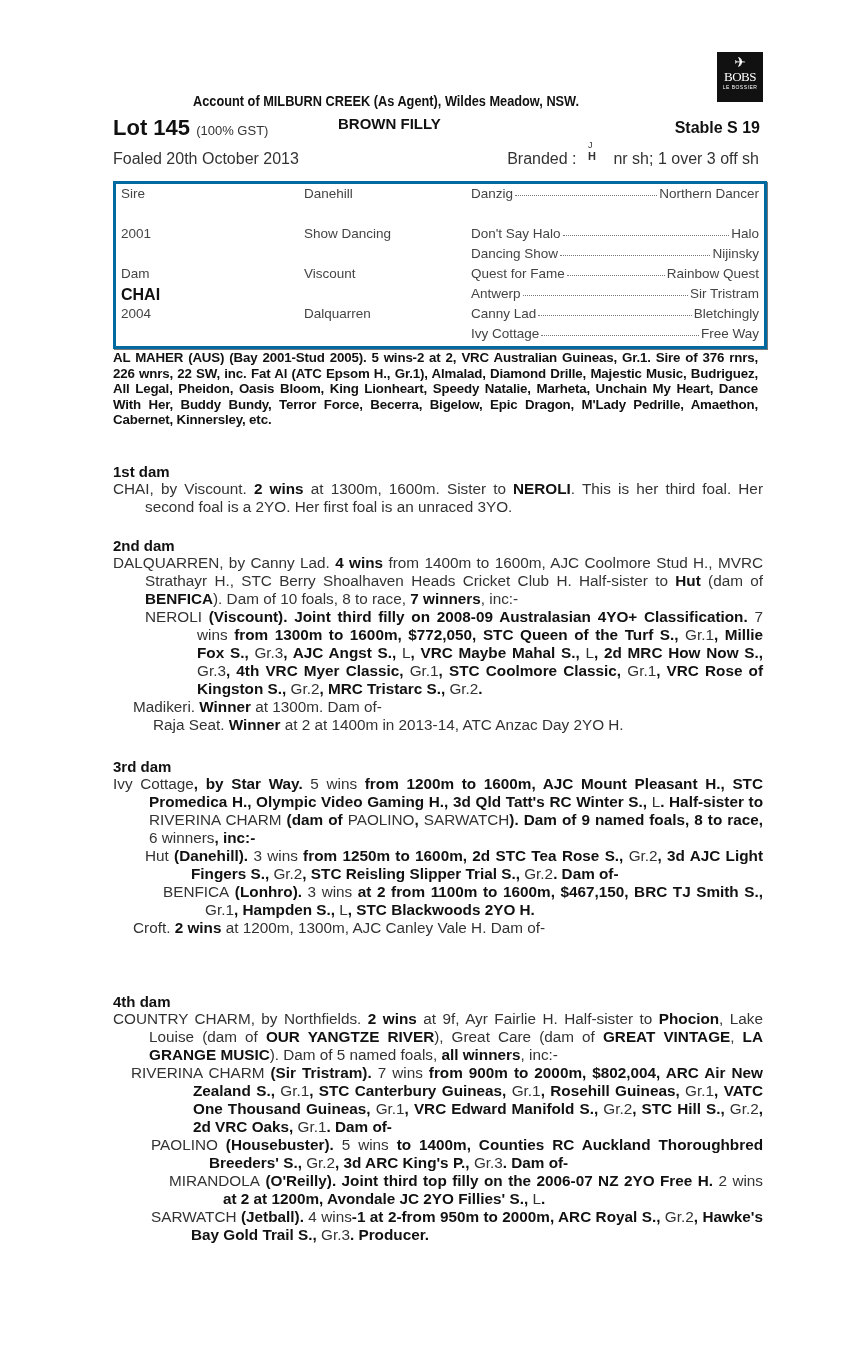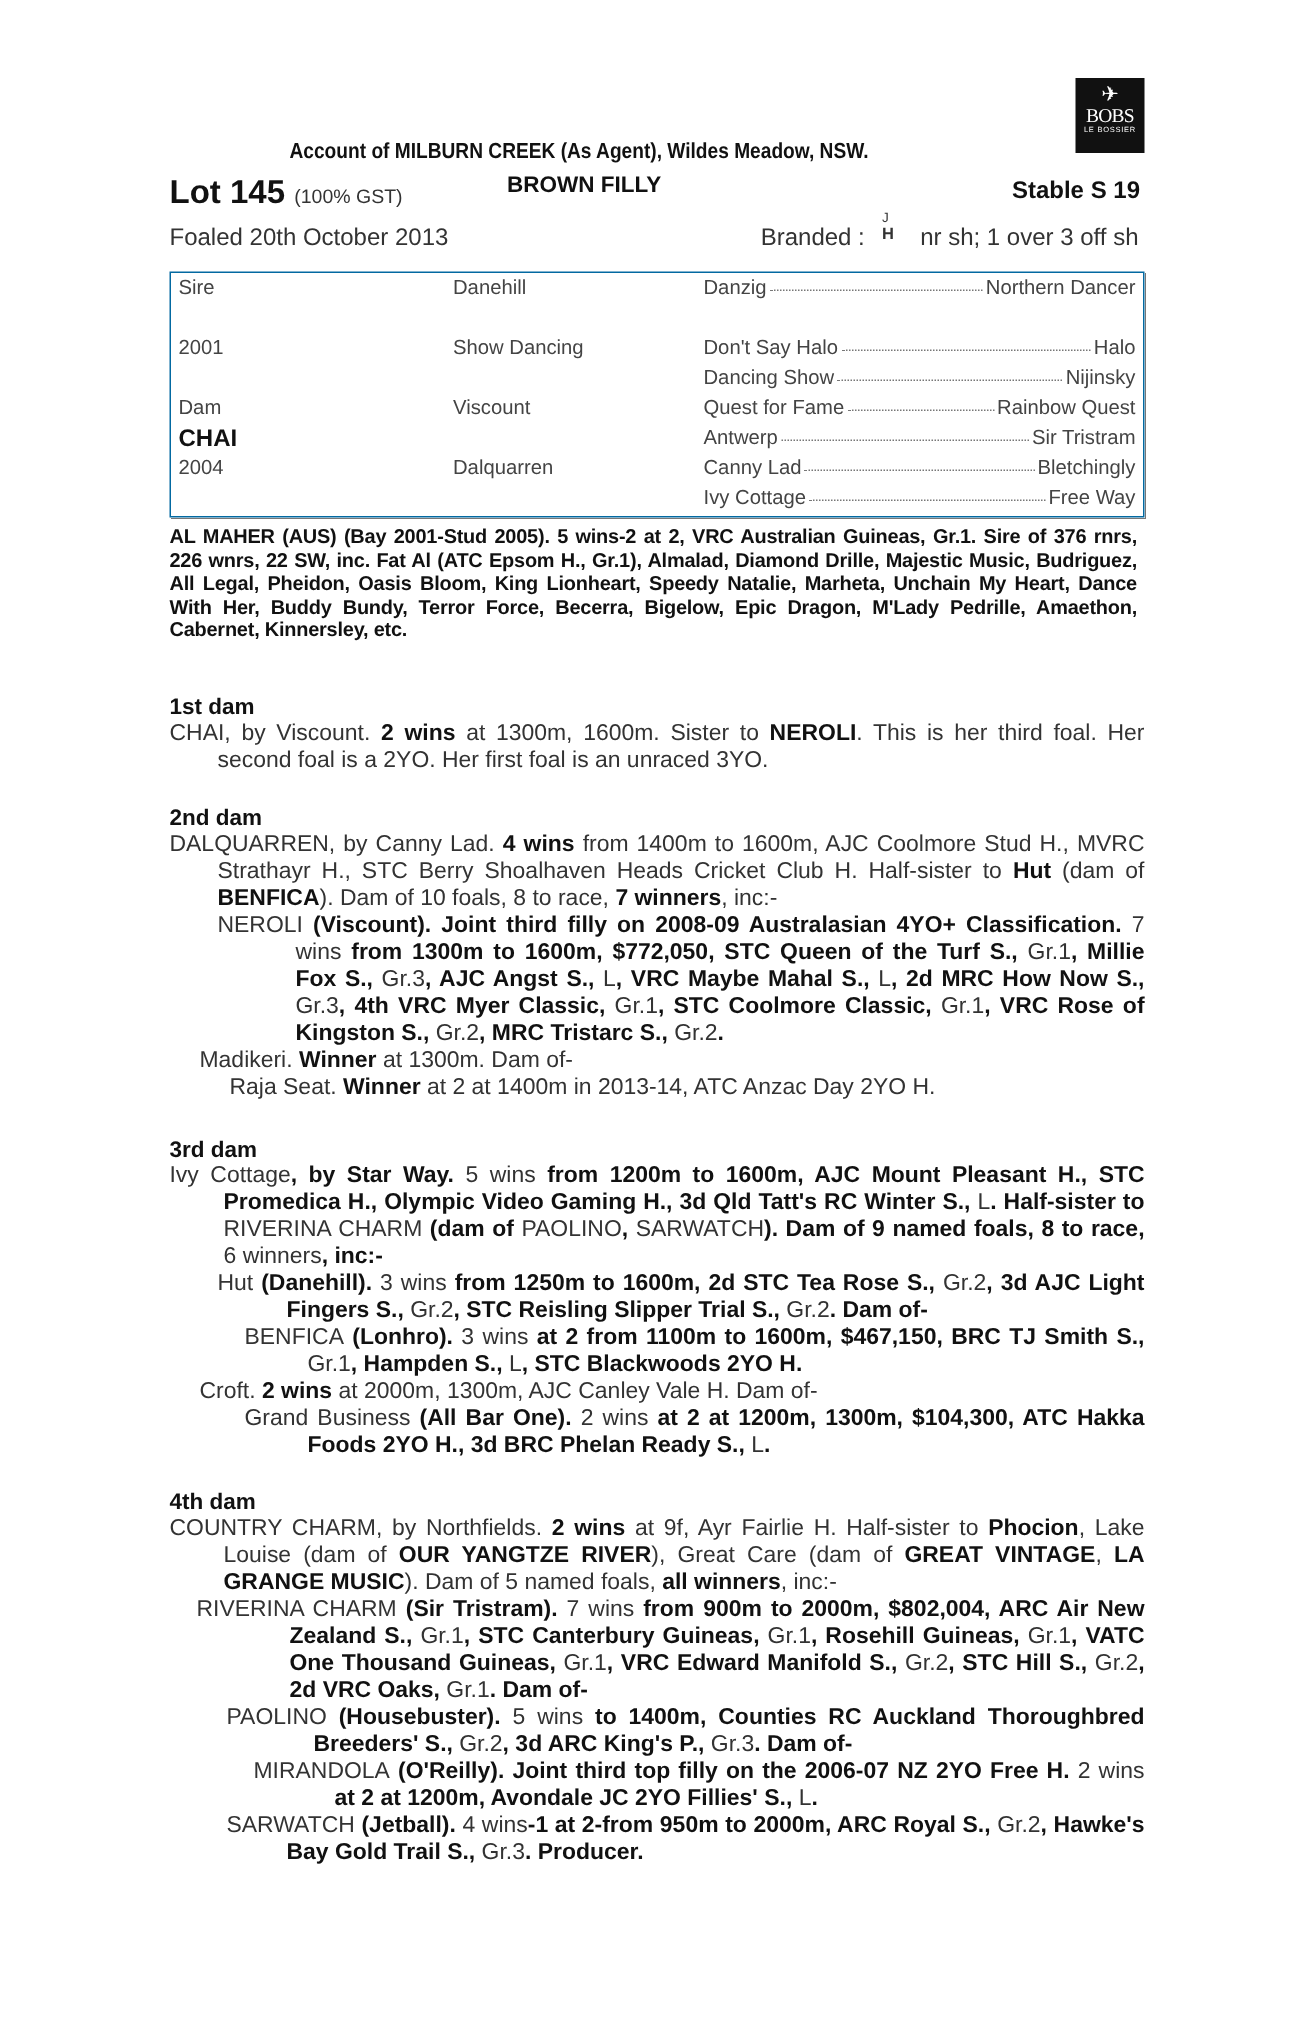--- a/index.html
+++ b/index.html
@@ -12,21 +12,21 @@
   .vendor { position:absolute; top:93px; left:80px; width:520px; font-weight:bold; font-size:14.5px; transform:scaleX(0.88); transform-origin:left; white-space:nowrap; color:#111; }
   .lotline { position:absolute; top:115px; left:0; width:650px; height:28px; }
   .lot { position:absolute; left:0; top:0; font-weight:bold; font-size:22px; color:#111; }
   .gst { font-weight:normal; font-size:13px; color:#333; }
   .sex { position:absolute; left:225px; top:0; font-weight:bold; font-size:15px; color:#111; }
   .stable { position:absolute; right:3px; top:4px; font-weight:bold; font-size:16px; color:#111; }
   .foaled { position:absolute; top:150px; left:0; font-size:16px; color:#333; }
   .brand { position:absolute; top:150px; right:4px; font-size:16px; color:#333; white-space:nowrap; }
   .brandmark { display:inline-block; position:relative; width:14px; text-align:center; font-weight:bold; font-size:11px; margin:0 10px 0 4px; vertical-align:top; }
   .brandmark .top { position:absolute; left:3px; top:-10px; font-weight:normal; font-size:9px; }
-  .pedigree { position:absolute; top:181px; left:0; width:648px; height:162px; border:1px solid #0369a1; box-shadow:1px 1px 0 #777; }
+  .pedigree { position:absolute; top:181px; left:0; width:648px; height:162px; border:3px solid #0369a1; box-shadow:1px 1px 0 #777; }
   .ped-row { position:absolute; left:0; height:20px; font-size:13.5px; color:#444; }
   .c1 { position:absolute; left:5px; }
   .c1.big { font-weight:bold; font-size:16px; color:#111; }
   .c2 { position:absolute; left:188px; }
   .c3 { position:absolute; left:355px; width:288px; display:flex; }
   .c3 .gsire { flex:0 0 auto; }
   .c3 .dots { flex:1 1 auto; border-bottom:1px dotted #777; margin:0 2px 5px 2px; }
   .c3 .ggs { flex:0 0 auto; }
   .sire-par { position:absolute; top:350px; left:0; width:645px; font-weight:bold; font-size:13.3px; line-height:15.6px; color:#111; text-align:justify; letter-spacing:-0.15px; }
   .sec { position:absolute; left:0; width:650px; font-size:15.3px; line-height:18px; color:#333; }
@@ -152,22 +152,21 @@
     <div class="p i1"><span>NEROLI</span><span class="b"> (Viscount). Joint third filly on 2008-09 Australasian 4YO+ Classification. </span><span>7 wins</span><span class="b"> from 1300m to 1600m, $772,050, STC Queen of the Turf S., </span><span>Gr.1</span><span class="b">, Millie Fox S., </span><span>Gr.3</span><span class="b">, AJC Angst S., </span><span>L</span><span class="b">, VRC Maybe Mahal S., </span><span>L</span><span class="b">, 2d MRC How Now S., </span><span>Gr.3</span><span class="b">, 4th VRC Myer Classic, </span><span>Gr.1</span><span class="b">, STC Coolmore Classic, </span><span>Gr.1</span><span class="b">, VRC Rose of Kingston S., </span><span>Gr.2</span><span class="b">, MRC Tristarc S., </span><span>Gr.2</span><span class="b">.</span></div>
     <div class="p" style="padding-left:20px"><span>Madikeri. </span><span class="b">Winner</span><span> at 1300m. Dam of-</span></div>
     <div class="p" style="padding-left:40px"><span>Raja Seat. </span><span class="b">Winner</span><span> at 2 at 1400m in 2013-14, ATC Anzac Day 2YO H.</span></div>
   </div>
 
   <div class="sec" style="top:758px">
     <h3>3rd dam</h3>
     <div class="p i7"><span>Ivy Cottage</span><span class="b">, by Star Way. </span><span>5 wins</span><span class="b"> from 1200m to 1600m, AJC Mount Pleasant H., STC Promedica H., Olympic Video Gaming H., 3d Qld Tatt's RC Winter S., </span><span>L</span><span class="b">. Half-sister to </span><span>RIVERINA CHARM</span><span class="b"> (dam of </span><span>PAOLINO</span><span class="b">, </span><span>SARWATCH</span><span class="b">). Dam of 9 named foals, 8 to race, </span><span>6 winners</span><span class="b">, inc:-</span></div>
     <div class="p i2"><span>Hut</span><span class="b"> (Danehill). </span><span>3 wins</span><span class="b"> from 1250m to 1600m, 2d STC Tea Rose S., </span><span>Gr.2</span><span class="b">, 3d AJC Light Fingers S., </span><span>Gr.2</span><span class="b">, STC Reisling Slipper Trial S., </span><span>Gr.2</span><span class="b">. Dam of-</span></div>
     <div class="p i3"><span>BENFICA</span><span class="b"> (Lonhro). </span><span>3 wins</span><span class="b"> at 2 from 1100m to 1600m, $467,150, BRC TJ Smith S., </span><span>Gr.1</span><span class="b">, Hampden S., </span><span>L</span><span class="b">, STC Blackwoods 2YO H.</span></div>
-    <div class="p" style="padding-left:20px"><span>Croft. </span><span class="b">2 wins</span><span> at 2000m, 1300m, AJC Canley Vale H. Dam of-</span></div>
-    <div class="p i3"><span>Grand Business</span><span class="b"> (All Bar One). </span><span>2 wins</span><span class="b"> at 2 at 1200m, 1300m, $104,300, ATC Hakka Foods 2YO H., 3d BRC Phelan Ready S., </span><span>L</span><span class="b">.</span></div>
+    <div class="p" style="padding-left:20px"><span>Croft. </span><span class="b">2 wins</span><span> at 1200m, 1300m, AJC Canley Vale H. Dam of-</span></div>
   </div>
 
   <div class="sec" style="top:993px">
     <h3>4th dam</h3>
     <div class="p i7"><span>COUNTRY CHARM, by Northfields. </span><span class="b">2 wins</span><span> at 9f, Ayr Fairlie H. Half-sister to </span><span class="b">Phocion</span><span>, Lake Louise (dam of </span><span class="b">OUR YANGTZE RIVER</span><span>), Great Care (dam of </span><span class="b">GREAT VINTAGE</span><span>, </span><span class="b">LA GRANGE MUSIC</span><span>). Dam of 5 named foals, </span><span class="b">all winners</span><span>, inc:-</span></div>
     <div class="p i4"><span>RIVERINA CHARM</span><span class="b"> (Sir Tristram). </span><span>7 wins</span><span class="b"> from 900m to 2000m, $802,004, ARC Air New Zealand S., </span><span>Gr.1</span><span class="b">, STC Canterbury Guineas, </span><span>Gr.1</span><span class="b">, Rosehill Guineas, </span><span>Gr.1</span><span class="b">, VATC One Thousand Guineas, </span><span>Gr.1</span><span class="b">, VRC Edward Manifold S., </span><span>Gr.2</span><span class="b">, STC Hill S., </span><span>Gr.2</span><span class="b">, 2d VRC Oaks, </span><span>Gr.1</span><span class="b">. Dam of-</span></div>
     <div class="p i5"><span>PAOLINO</span><span class="b"> (Housebuster). </span><span>5 wins</span><span class="b"> to 1400m, Counties RC Auckland Thoroughbred Breeders' S., </span><span>Gr.2</span><span class="b">, 3d ARC King's P., </span><span>Gr.3</span><span class="b">. Dam of-</span></div>
     <div class="p i5" style="padding-left:110px;text-indent:-54px"><span>MIRANDOLA</span><span class="b"> (O'Reilly). Joint third top filly on the 2006-07 NZ 2YO Free H. </span><span>2 wins</span><span class="b"> at 2 at 1200m, Avondale JC 2YO Fillies' S., </span><span>L</span><span class="b">.</span></div>
     <div class="p i6"><span>SARWATCH</span><span class="b"> (Jetball). </span><span>4 wins</span><span class="b">-1 at 2-from 950m to 2000m, ARC Royal S., </span><span>Gr.2</span><span class="b">, Hawke's Bay Gold Trail S., </span><span>Gr.3</span><span class="b">. Producer.</span></div>
   </div>

